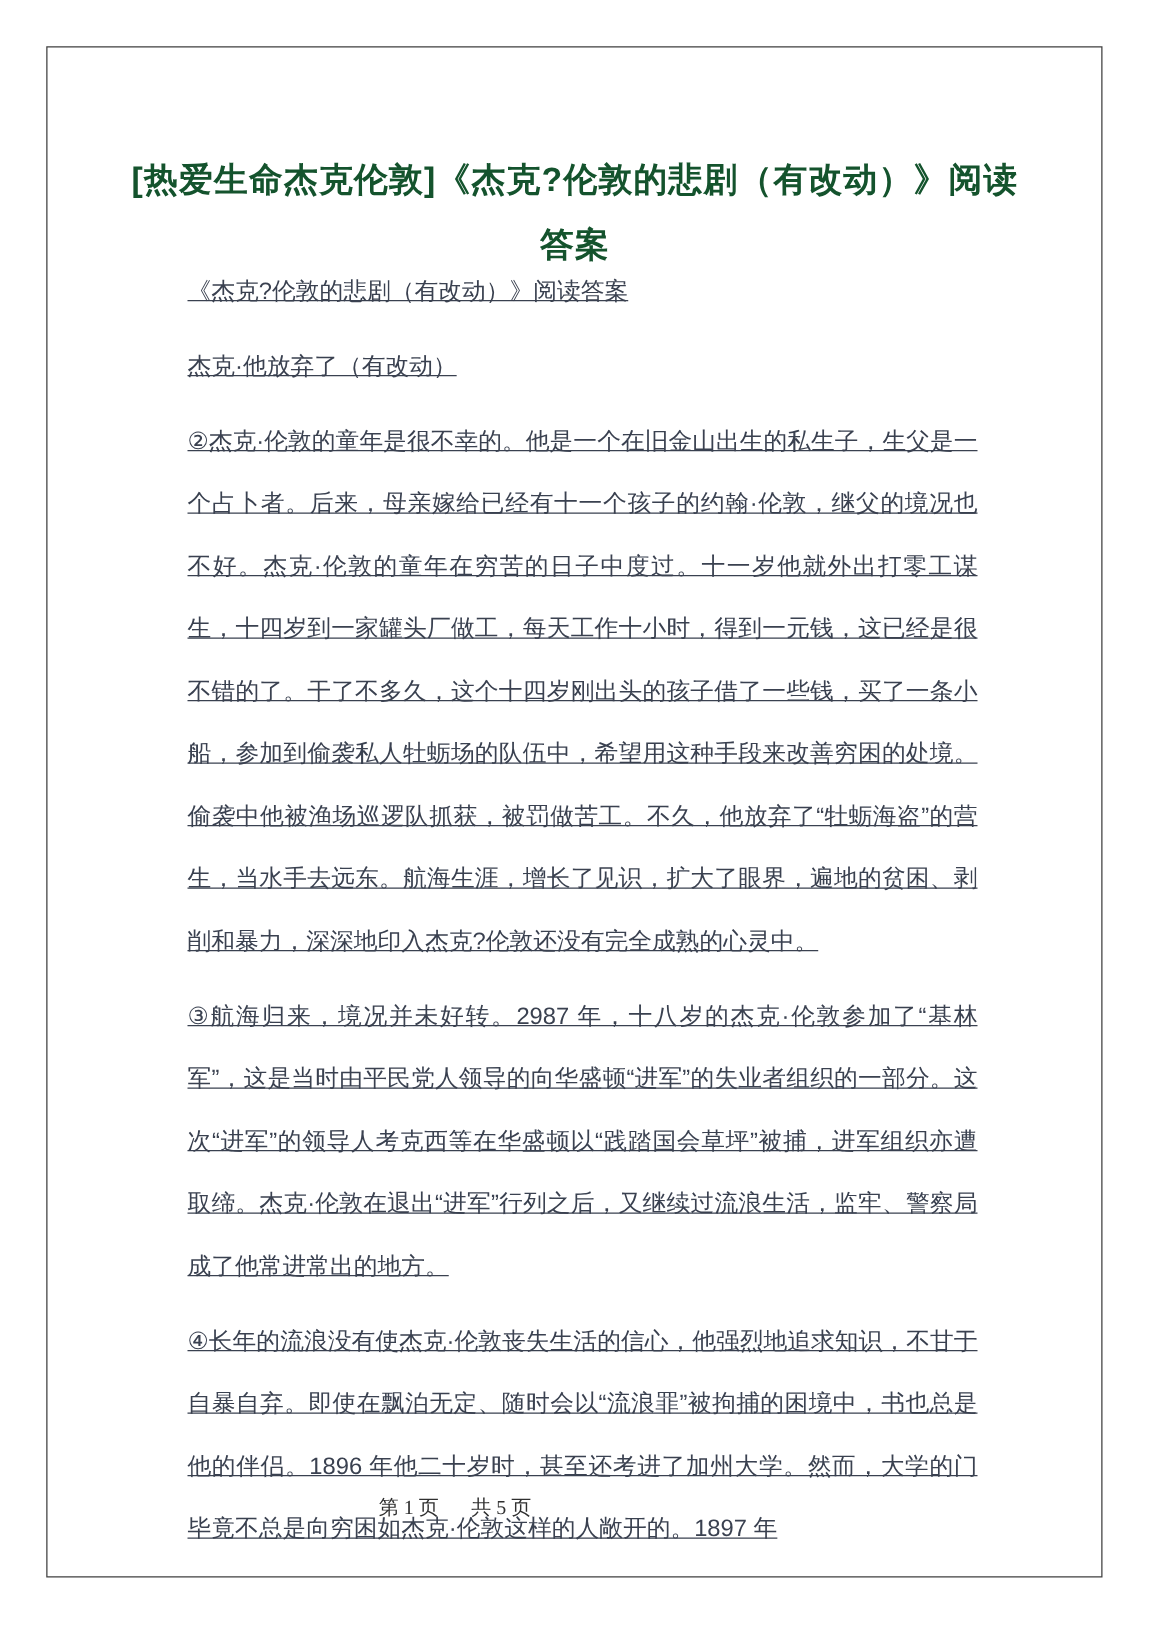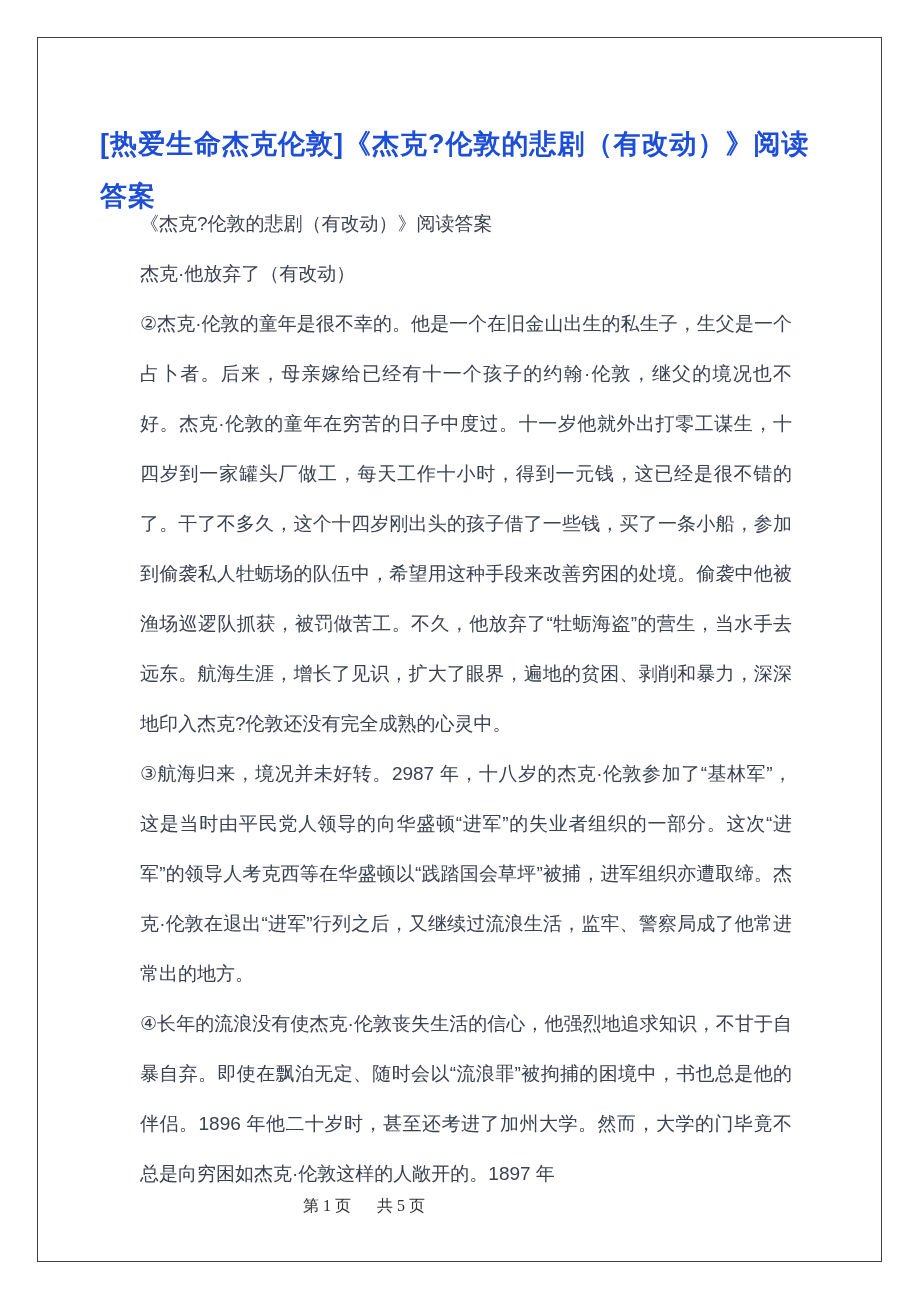--- a/index.html
+++ b/index.html
@@ -14,38 +14,39 @@
   .frame{
     position:absolute;
     left:37px; top:37px;
     width:845px; height:1225px;
     border:1px solid #3f3f3f;
     box-sizing:border-box;
   }
   .doc-title{
     position:absolute;
     top:100px; left:100px; width:720px;
-    text-align:left;
+    text-align:center;
     font-size:27px;
     font-weight:bold;
     line-height:52px;
-    color:#1d4ed8;
+    color:#14532d;
     letter-spacing:1px;
   }
   .body-text{
     position:absolute;
     top:199px; left:140px; width:652px;
     font-size:19px;
     line-height:50px;
     color:#3a4150;
   }
   .body-text p{
-    margin:0;
+    margin:10px;
     text-align:justify;
     text-justify:inter-ideograph;
+    text-decoration:underline;
   }
   .footer{
     position:absolute;
     top:1196px; left:0; width:728px;
     text-align:center;
     font-family:"Liberation Serif","DejaVu Serif",serif;
     font-size:16px;
     color:#2f2f2f;
   }
   .footer .total{ margin-left:26px; }

